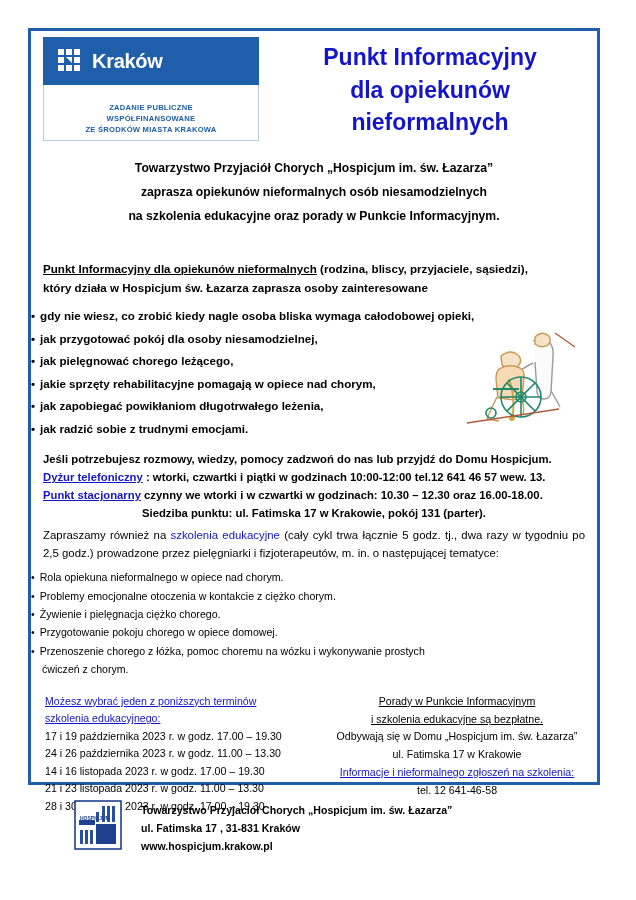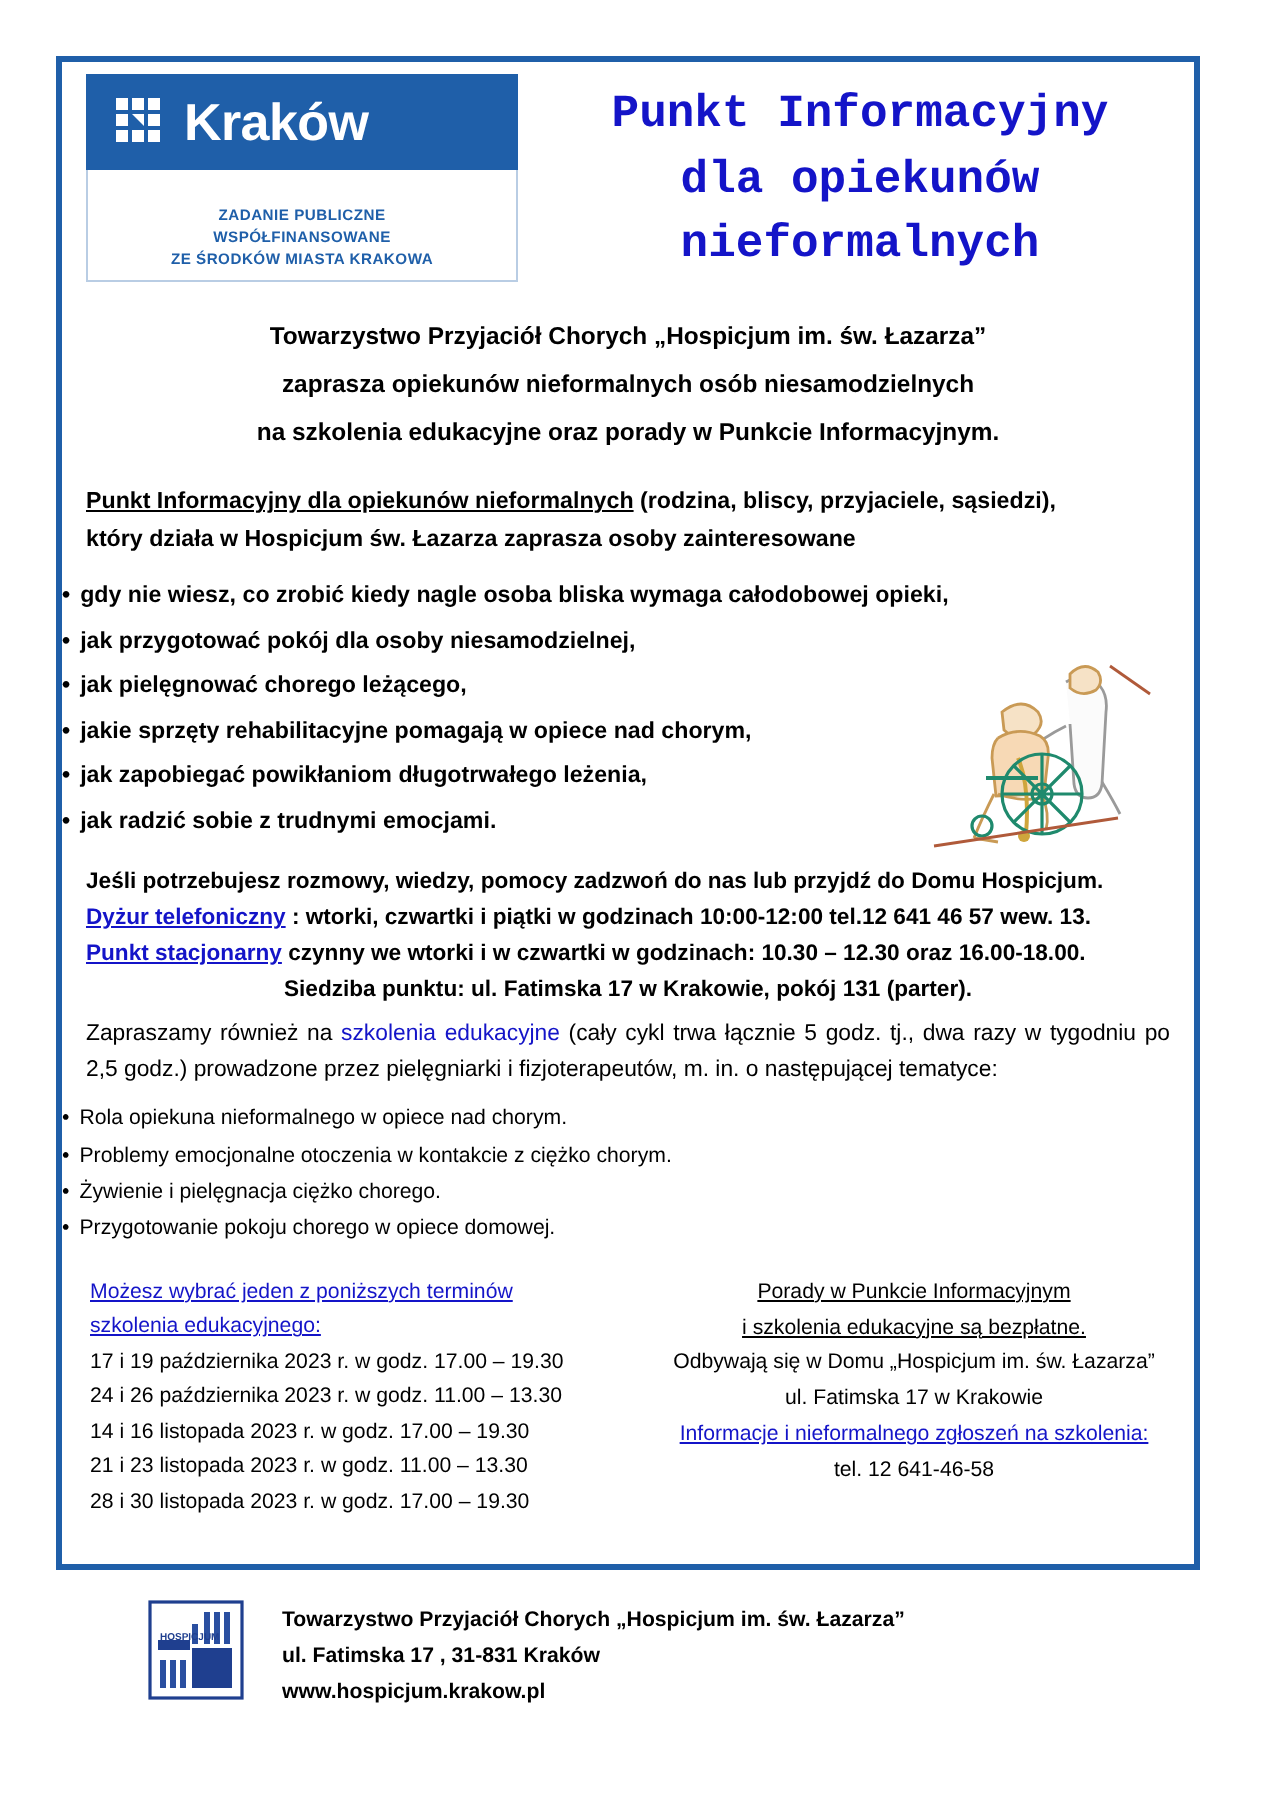--- a/index.html
+++ b/index.html
@@ -48,21 +48,21 @@
     box-sizing: border-box;
   }
   #krakow-mark {
     width: 26px;
     height: 26px;
     flex: 0 0 auto;
     margin-right: 9px;
   }
   #krakow-wordmark {
     color: #ffffff;
-    font-size: 26px;
+    font-size: 20px;
     font-weight: bold;
     letter-spacing: -0.3px;
     line-height: 1;
   }
   #krakow-funding {
     border: 1px solid #b9cde4;
     border-top: none;
     background: #ffffff;
     text-align: center;
     padding: 18px 2px 5px;
@@ -73,40 +73,40 @@
     line-height: 1.42;
   }
 
   #poster-title {
     position: absolute;
     left: 240px;
     top: 10px;
     width: 318px;
     text-align: center;
     color: #1414C8;
-    font-family: Liberation Mono, monospace;
+    font-family: Liberation Sans, sans-serif;
     font-weight: bold;
     font-size: 23px;
     line-height: 1.42;
   }
 
   
   #intro-block {
     text-align: center;
     font-size: 12.2px;
     font-weight: bold;
     line-height: 1.95;
     margin-top: 6px;
   }
 
   
   .body-pad { padding: 0 12px; }
 
   #lead-block {
-    margin-top: 14px;
+    margin-top: 32px;
     font-size: 11.6px;
     font-weight: bold;
     line-height: 1.62;
   }
   #lead-block .lead-first { text-align: justify; }
   #lead-underline { text-decoration: underline; }
 
   #help-list {
     margin: 7px 16px 0 0;
     padding: 0;
@@ -307,20 +307,21 @@
 
   <div id="training-block" class="body-pad">
     <span>Zapraszamy również na </span><span class="accent-blue">szkolenia edukacyjne</span><span>  (cały cykl trwa łącznie 5 godz. tj., dwa razy w tygodniu po 2,5 godz.) prowadzone przez pielęgniarki i fizjoterapeutów, m. in. o następującej tematyce:</span>
   </div>
 
   <ul id="topic-list" class="body-pad">
     <li><span class="bullet-dot">•</span><span>Rola opiekuna nieformalnego w opiece nad chorym.</span></li>
     <li><span class="bullet-dot">•</span><span>Problemy emocjonalne otoczenia w kontakcie z ciężko chorym.</span></li>
     <li><span class="bullet-dot">•</span><span>Żywienie i pielęgnacja ciężko chorego.</span></li>
     <li><span class="bullet-dot">•</span><span>Przygotowanie pokoju chorego w opiece domowej.</span></li>
+    <li><span class="bullet-dot">•</span><span>Przenoszenie chorego z łóżka, pomoc choremu na wózku i wykonywanie prostych</span><span class="sub-line">ćwiczeń  z chorym.</span></li>
   </ul>
 
   <div id="two-col">
     <div id="col-left">
       <div class="col-head">Możesz wybrać jeden z poniższych terminów</div>
       <div class="col-head">szkolenia edukacyjnego:</div>
       <div>17 i 19 października 2023 r. w godz. 17.00 – 19.30</div>
       <div>24 i 26 października 2023 r. w godz. 11.00 – 13.30</div>
       <div>14 i 16 listopada 2023 r. w godz. 17.00 – 19.30</div>
       <div>21 i 23 listopada 2023 r. w godz. 11.00 – 13.30</div>

